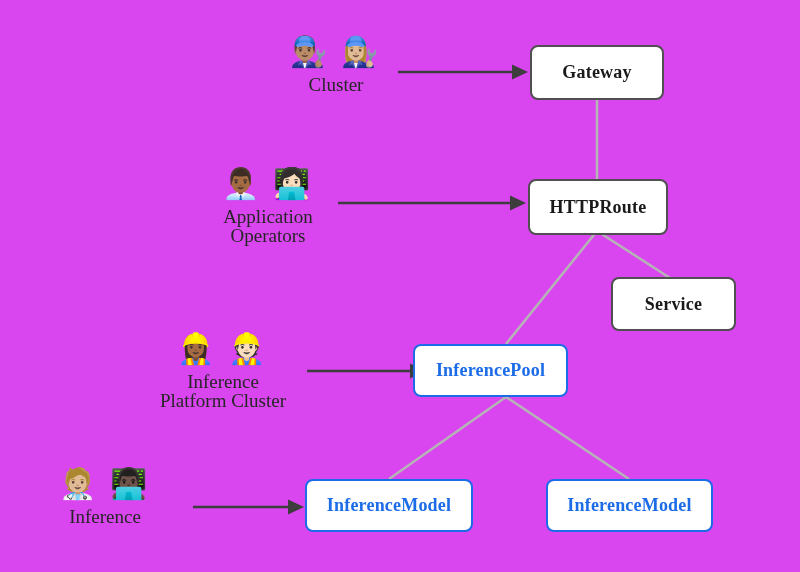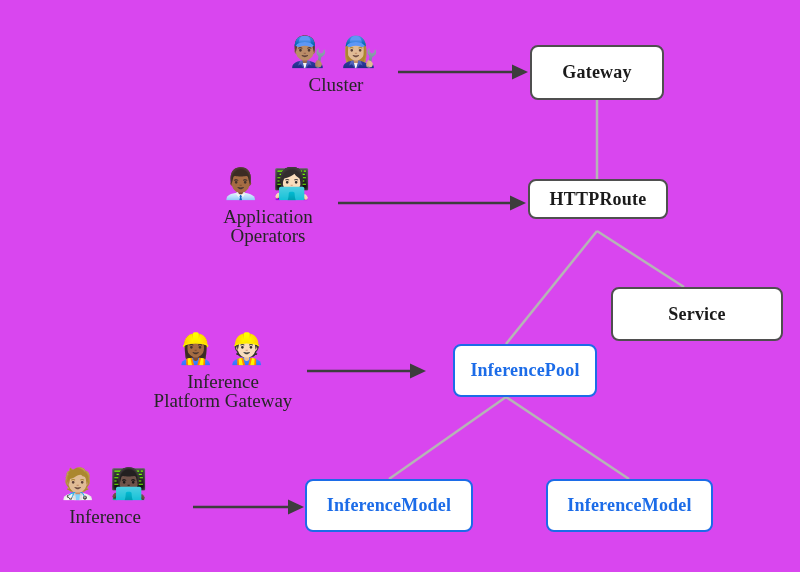--- a/index.html
+++ b/index.html
@@ -46,23 +46,23 @@
     letter-spacing: 3px;
     white-space: nowrap;
   }
   .persona .plabel {
     margin-top: 5px;
     font-size: 19px;
     line-height: 19px;
     color: #262626;
   }
   #n-gateway        { left: 530px; top: 45px;  width: 134px; height: 55px; }
-  #n-httproute      { left: 528px; top: 179px; width: 140px; height: 40px; }
-  #n-service        { left: 611px; top: 287px; width: 172px; height: 54px; }
-  #n-inferencepool  { left: 453px; top: 344px; width: 144px; height: 53px; }
+  #n-httproute      { left: 528px; top: 179px; width: 140px; height: 56px; }
+  #n-service        { left: 611px; top: 277px; width: 125px; height: 54px; }
+  #n-inferencepool  { left: 413px; top: 344px; width: 155px; height: 53px; }
   #n-inferencemodel1{ left: 305px; top: 479px; width: 168px; height: 53px; }
   #n-inferencemodel2{ left: 546px; top: 479px; width: 167px; height: 53px; }
   #p-cluster-operators         { left: 256px; top: 34px;  width: 160px; }
   #p-application-developers    { left: 188px; top: 166px; width: 160px; }
   #p-inference-platform-owners { left: 143px; top: 331px; width: 160px; }
   #p-inference-workload-owners { left: 25px;  top: 466px; width: 160px; }
 </style>
 </head>
 <body>
 
@@ -123,21 +123,21 @@
     <div class="plabel">
       <div>Application</div>
       <div>Operators</div>
     </div>
   </div>
 
   <div class="persona" id="p-inference-platform-owners">
     <div class="emoji">👷🏾‍♀️ 👷🏻</div>
     <div class="plabel">
       <div>Inference</div>
-      <div>Platform Gateway</div>
+      <div>Platform Cluster</div>
     </div>
   </div>
 
   <div class="persona" id="p-inference-workload-owners">
     <div class="emoji">🧑🏼‍⚕️ 👨🏿‍💻</div>
     <div class="plabel">
       <div>Inference</div>
     </div>
   </div>
 

